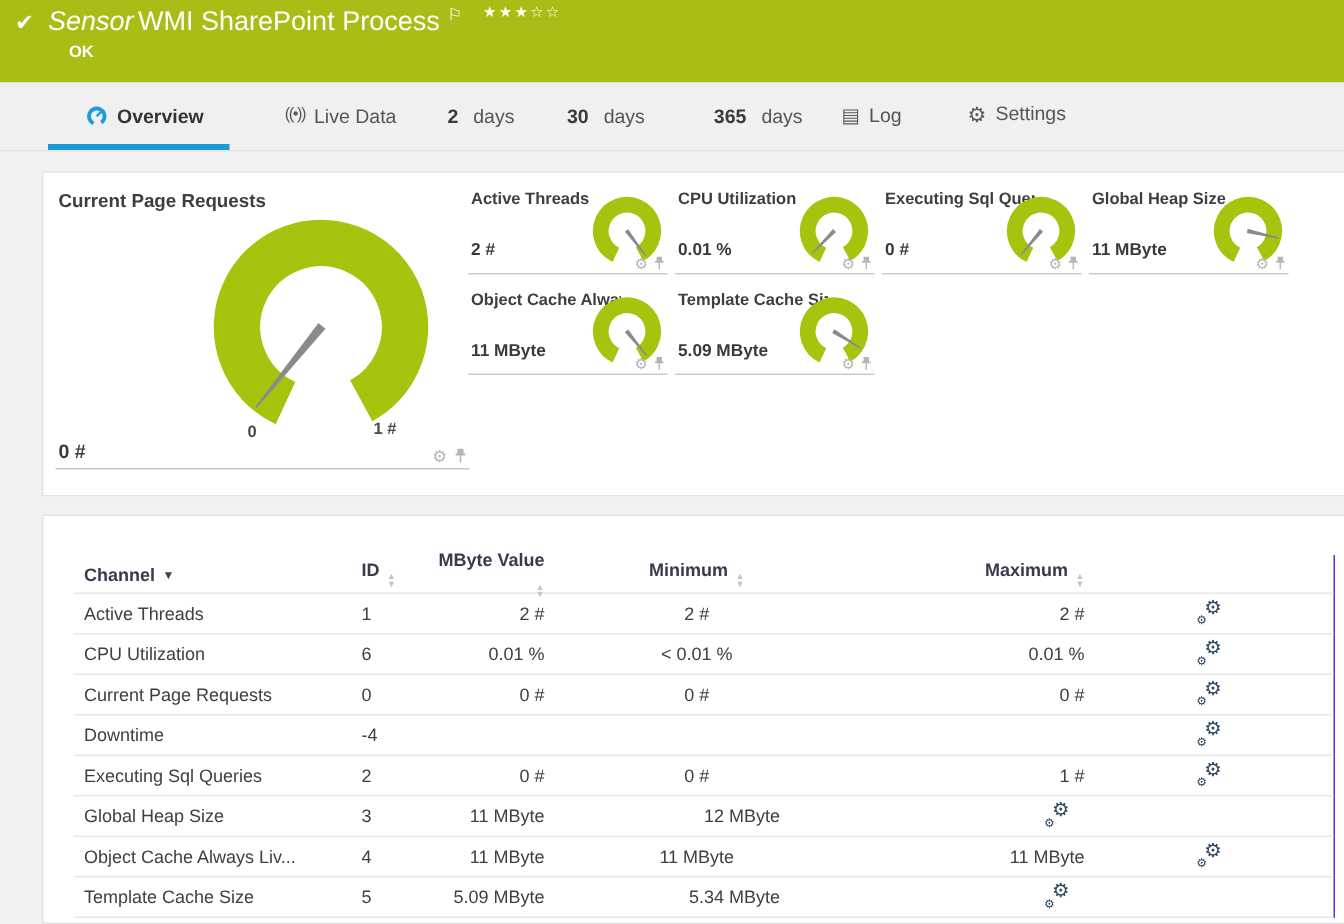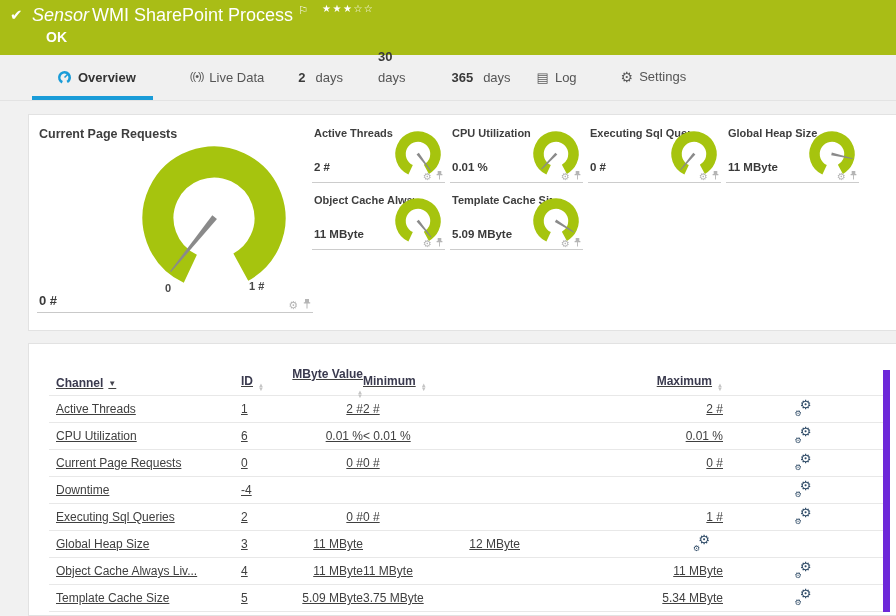--- a/index.html
+++ b/index.html
@@ -11,34 +11,34 @@
     color:#404040;
   }
 
   
   .app-header { position:absolute; top:0; left:0; right:0; height:55px; background:#a9bd16; color:#fff; }
   .hdr-check { position:absolute; left:10px; top:6px; font-size:15px; font-weight:bold; }
   .hdr-line  { position:absolute; left:32px; top:3px; font-size:18px; white-space:nowrap; }
   .hdr-kind  { font-style:italic; margin-right:3px; }
   .hdr-flag  { font-size:11px; vertical-align:7px; margin-left:5px; }
   .hdr-stars { font-size:10px; vertical-align:9px; letter-spacing:1.5px; margin-left:14px; }
-  .hdr-status{ position:absolute; left:46px; top:29px; font-size:14px; font-weight:bold; }
+  .hdr-status{ position:absolute; left:46px; top:29px; font-size:11px; font-weight:bold; }
 
   
   .tabbar { position:absolute; top:55px; left:0; right:0; height:46px;
             display:flex; align-items:flex-end; padding-left:32px;
             background:#f0f0f0; border-bottom:1px solid #e3e3e3; }
   .tab { display:flex; align-items:flex-start; gap:6px; padding:0 14px 11px 10px;
          border-bottom:4px solid transparent; font-size:13px; color:#555; cursor:pointer; white-space:nowrap; }
   .tab .ticon { color:#5a5a5a; display:inline-flex; align-items:center; }
   .tab.active { border-bottom-color:#1a9cd8; color:#333; font-weight:bold; }
   .tab-overview { padding:0 17px 11px 25px; }
   .tab-live     { margin-left:27px; }
   .tab-d2       { margin-left:10px; }
-  .tab-d30      { margin-left:11px;flex-direction:column; }
+  .tab-d30      { margin-left:11px; }
   .tab-d365     { margin-left:22px; }
   .tab-historic { margin-left:48px; }
   .tab-log      { margin-left:2px; }
   .tab-settings { margin-left:20px; }
   .tab .num { font-weight:bold; color:#3a3a3a; margin-right:4px; }
   .glyph-log { font-size:13px; }
   .glyph-gear-tab { font-size:14px; }
   .livedata-glyph { font-size:11px; letter-spacing:-1px; color:#6a6a6a; }
 
   
@@ -60,28 +60,28 @@
   .mini-title { position:absolute; left:2px; top:2px; font-size:11px; font-weight:bold; color:#3e3e3e;
                 white-space:nowrap; max-width:100px; overflow:hidden; }
   .mini-svg  { position:absolute; right:0; top:2px; }
   .mini-value{ position:absolute; left:2px; top:36px; font-size:11.5px; font-weight:bold; color:#3a3a3a; }
   .mini-icons{ position:absolute; right:1px; bottom:1px; display:flex; gap:3px; align-items:center; color:#b5b5b5; }
   .mini-icons .gear-glyph { font-size:10px; line-height:9px; }
 
   
   .table-panel { position:absolute; left:28px; top:343px; right:0; bottom:0;
                  background:#fff; border:1px solid #e2e2e2; border-right:none; }
-  .table-wrap { position:absolute; left:20px; top:26px; right:6px; border-right:7px solid #6d28d9;text-decoration:underline; }
+  .table-wrap { position:absolute; left:20px; top:26px; right:6px; border-right:1px solid #6d28d9; }
   .trow { display:flex; align-items:center; height:27px; border-bottom:1px solid #e8e8e8;
           font-size:12px; color:#404040; }
   .trow.thead { height:26px; color:#3a3a4e; font-weight:bold; }
   .c-ch  { width:192px; padding-left:7px; white-space:nowrap; overflow:hidden; }
   .c-id  { width:45px; }
   .c-lv  { width:77px;  text-align:right; }
-  .c-min { width:203px; text-align:left; }
+  .c-min { width:203px; text-align:center; }
   .c-max { width:157px; text-align:right; }
   .c-ed  { flex:1; text-align:center; }
   .sort-desc { font-size:8px; color:#44444e; margin-left:5px; vertical-align:1px; }
   .sort-ud { display:inline-flex; flex-direction:column; font-size:6px; line-height:4.5px;
              color:#c4c4c4; margin-left:5px; vertical-align:-2px; }
   .gearpair { position:relative; display:inline-block; width:17px; height:15px; color:#2e4a66; }
   .gearpair .g-big   { position:absolute; right:0; top:-3px; font-size:13px; }
   .gearpair .g-small { position:absolute; left:0; bottom:-3px; font-size:8px; }
 </style>
 </head>
@@ -338,19 +338,18 @@
       <div class="c-lv">11 MByte</div>
       <div class="c-min">11 MByte</div>
       <div class="c-max">11 MByte</div>
       <div class="c-ed"><span class="gearpair"><span class="g-big">⚙</span><span class="g-small">⚙</span></span></div>
     </div>
 
     <div class="trow">
       <div class="c-ch">Template Cache Size</div>
       <div class="c-id">5</div>
       <div class="c-lv">5.09 MByte</div>
-      <div class="c-min">3.75 MByte</div>
       <div class="c-max">5.34 MByte</div>
       <div class="c-ed"><span class="gearpair"><span class="g-big">⚙</span><span class="g-small">⚙</span></span></div>
     </div>
 
   </div>
 </div>
 
 </body></html>

